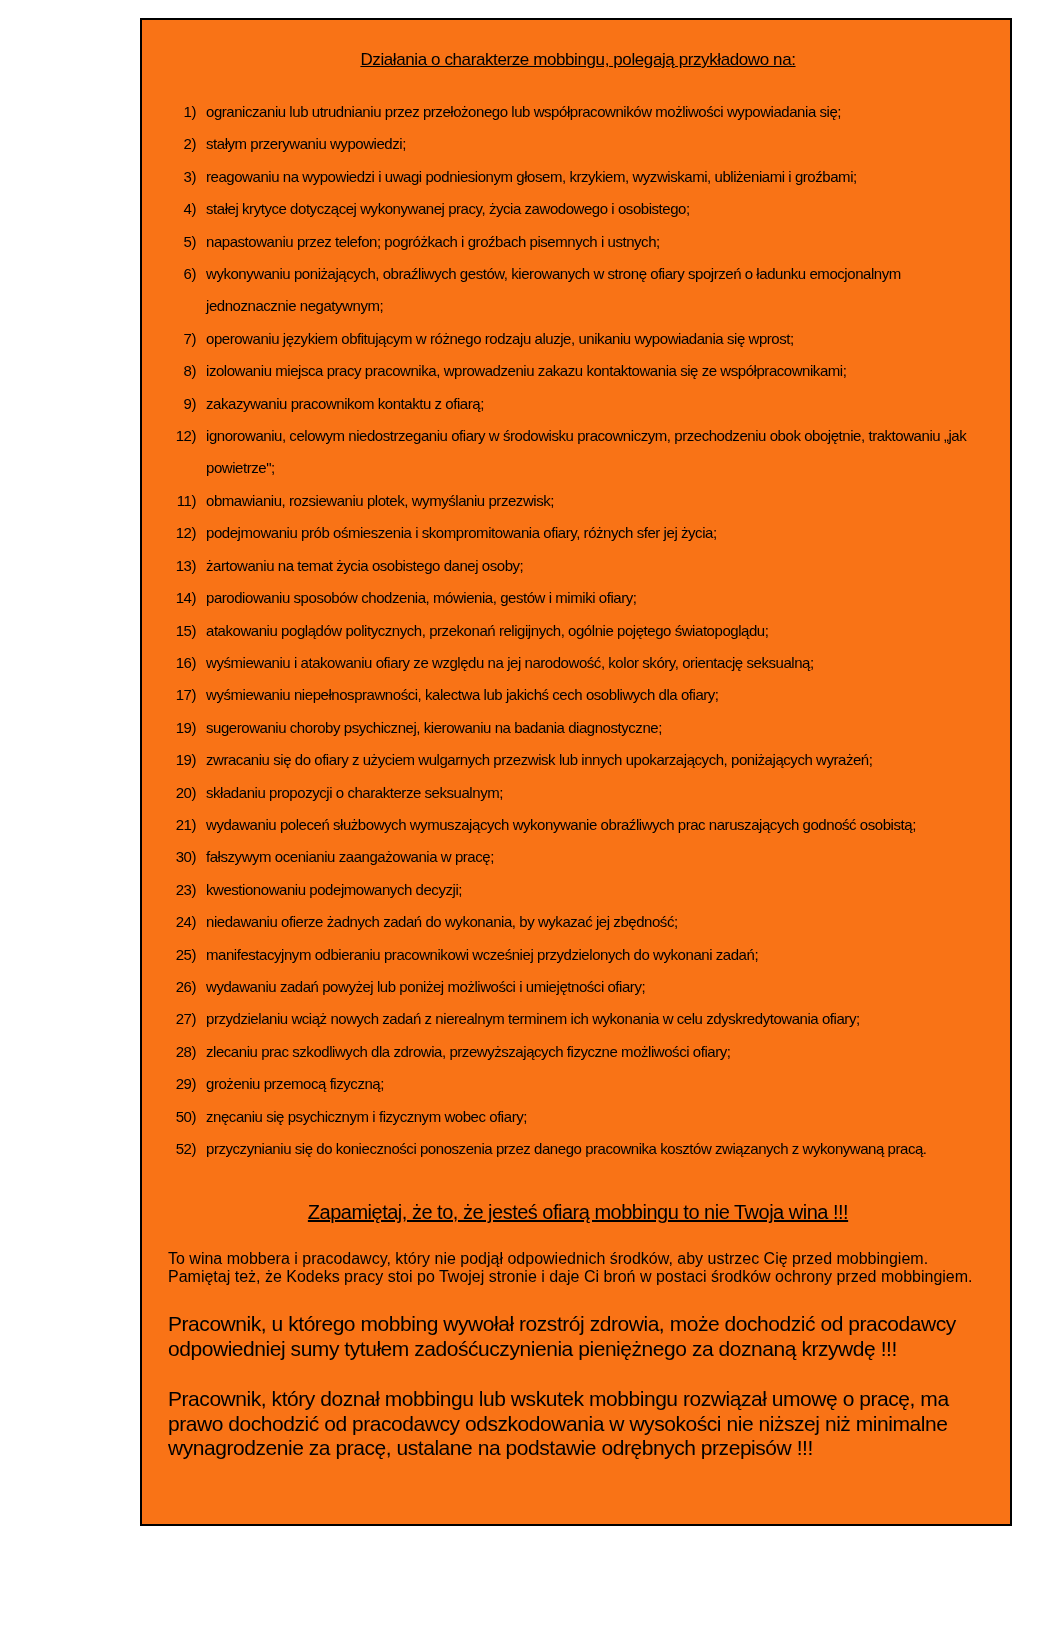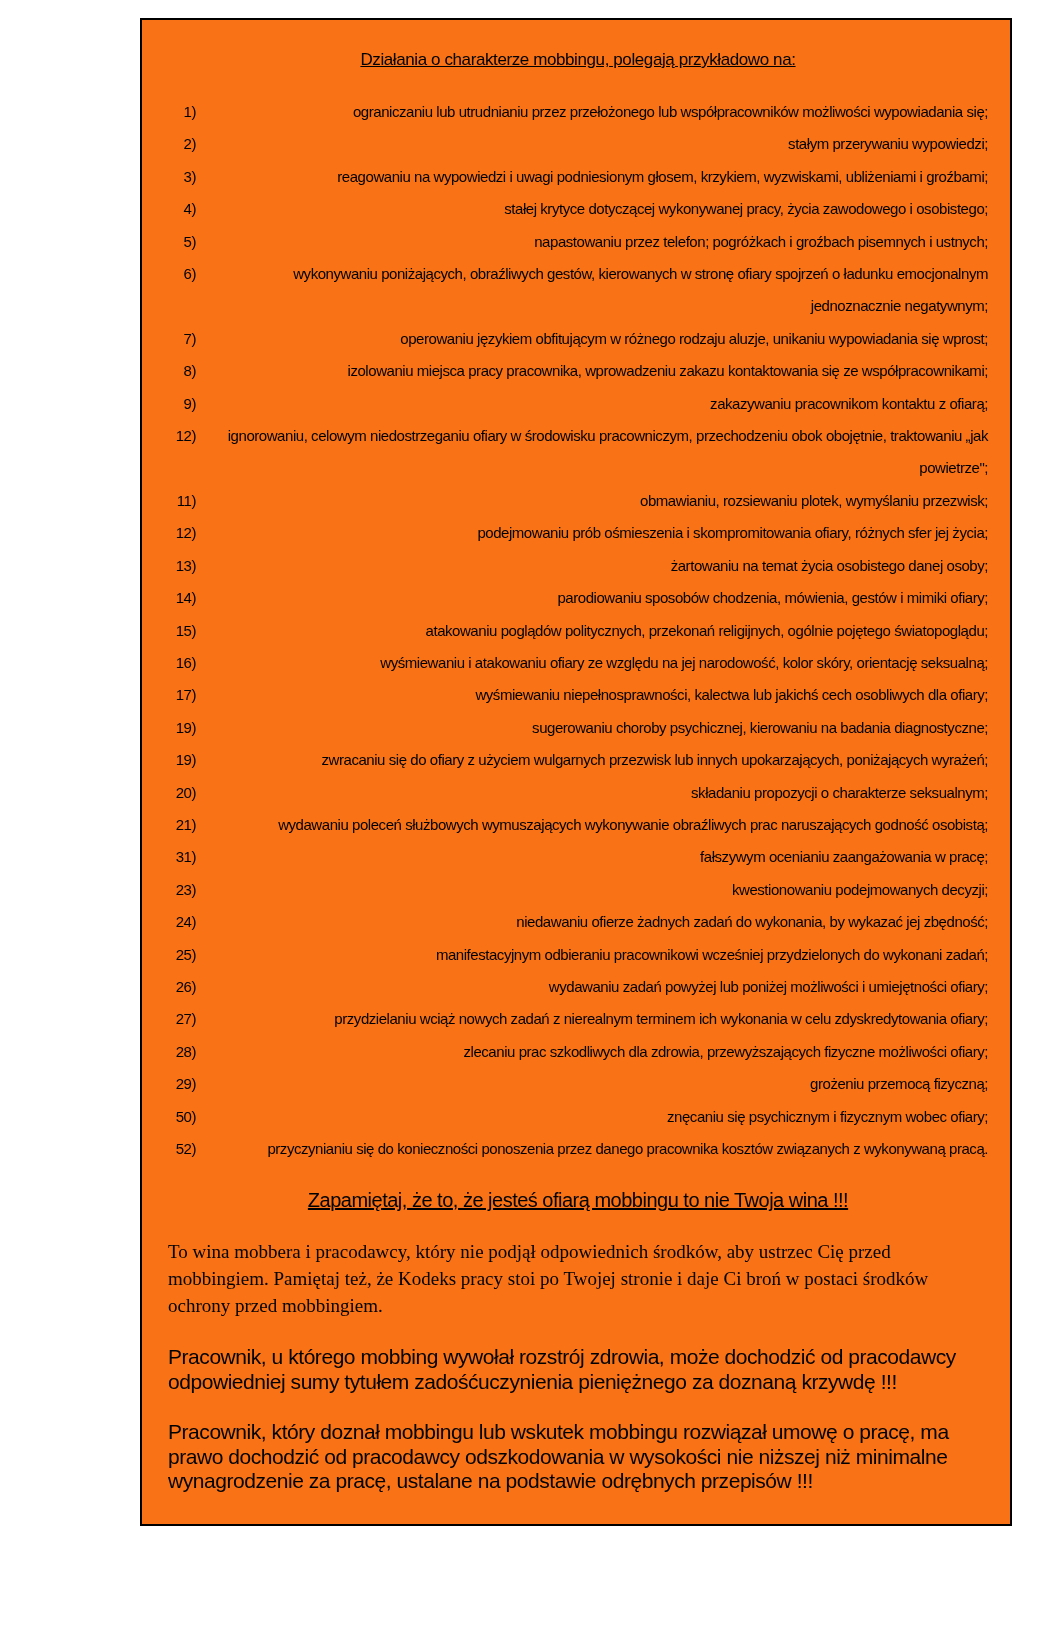--- a/index.html
+++ b/index.html
@@ -53,42 +53,40 @@
     letter-spacing: -0.45px;
   }
   ol.actions-list .num {
     flex: 0 0 28px;
     text-align: right;
     padding-right: 0;
   }
   ol.actions-list .txt {
     flex: 1 1 auto;
     padding-left: 10px;
-    text-align: right;
   }
 
   .emph-heading {
     text-align: center;
     font-size: 20px;
     font-weight: normal;
     letter-spacing: -0.5px;
     text-decoration: underline;
     margin: 0;
   }
-  .emph-heading.first  { margin-top: 24px; }
+  .emph-heading.first  { margin-top: 36px; }
   .emph-heading.second { margin-top: 28px; }
 
   .para {
     margin: 26px 0 0 0;
   }
   .para.plain {
-    font-size: 19px;
-    line-height: 27px;
+    font-size: 16px;
+    line-height: 18px;
     letter-spacing: 0;
-    font-family: Liberation Serif, serif;
   }
   .para.narrow {
     font-size: 21px;
     line-height: 24.5px;
     letter-spacing: -0.45px;
   }
 </style>
 </head>
 <body>
 
@@ -198,21 +196,21 @@
           <span class="num">20)</span>
           <span class="txt">składaniu propozycji o charakterze seksualnym;</span>
         </li>
 
         <li>
           <span class="num">21)</span>
           <span class="txt">wydawaniu poleceń służbowych wymuszających wykonywanie obraźliwych prac naruszających godność osobistą;</span>
         </li>
 
         <li>
-          <span class="num">31)</span>
+          <span class="num">30)</span>
           <span class="txt">fałszywym ocenianiu zaangażowania w pracę;</span>
         </li>
 
         <li>
           <span class="num">23)</span>
           <span class="txt">kwestionowaniu podejmowanych decyzji;</span>
         </li>
 
         <li>
           <span class="num">24)</span>

